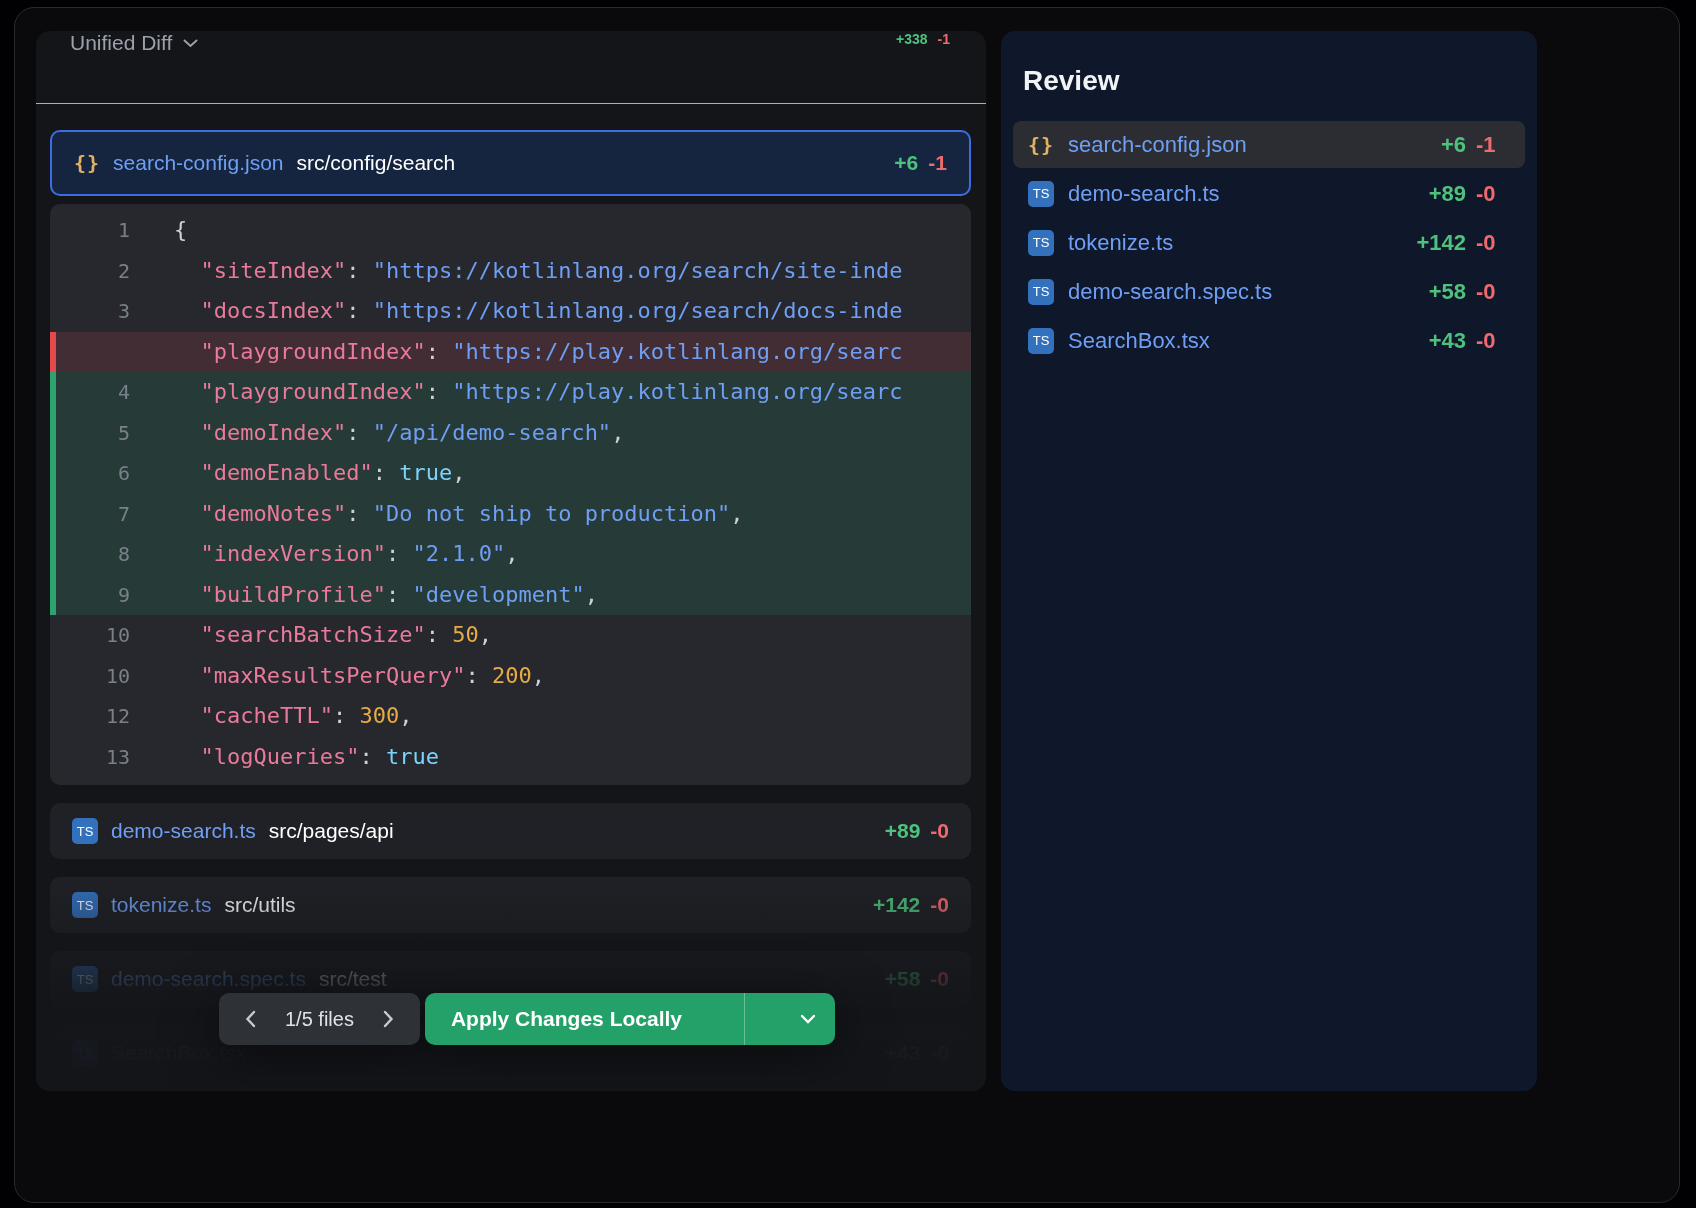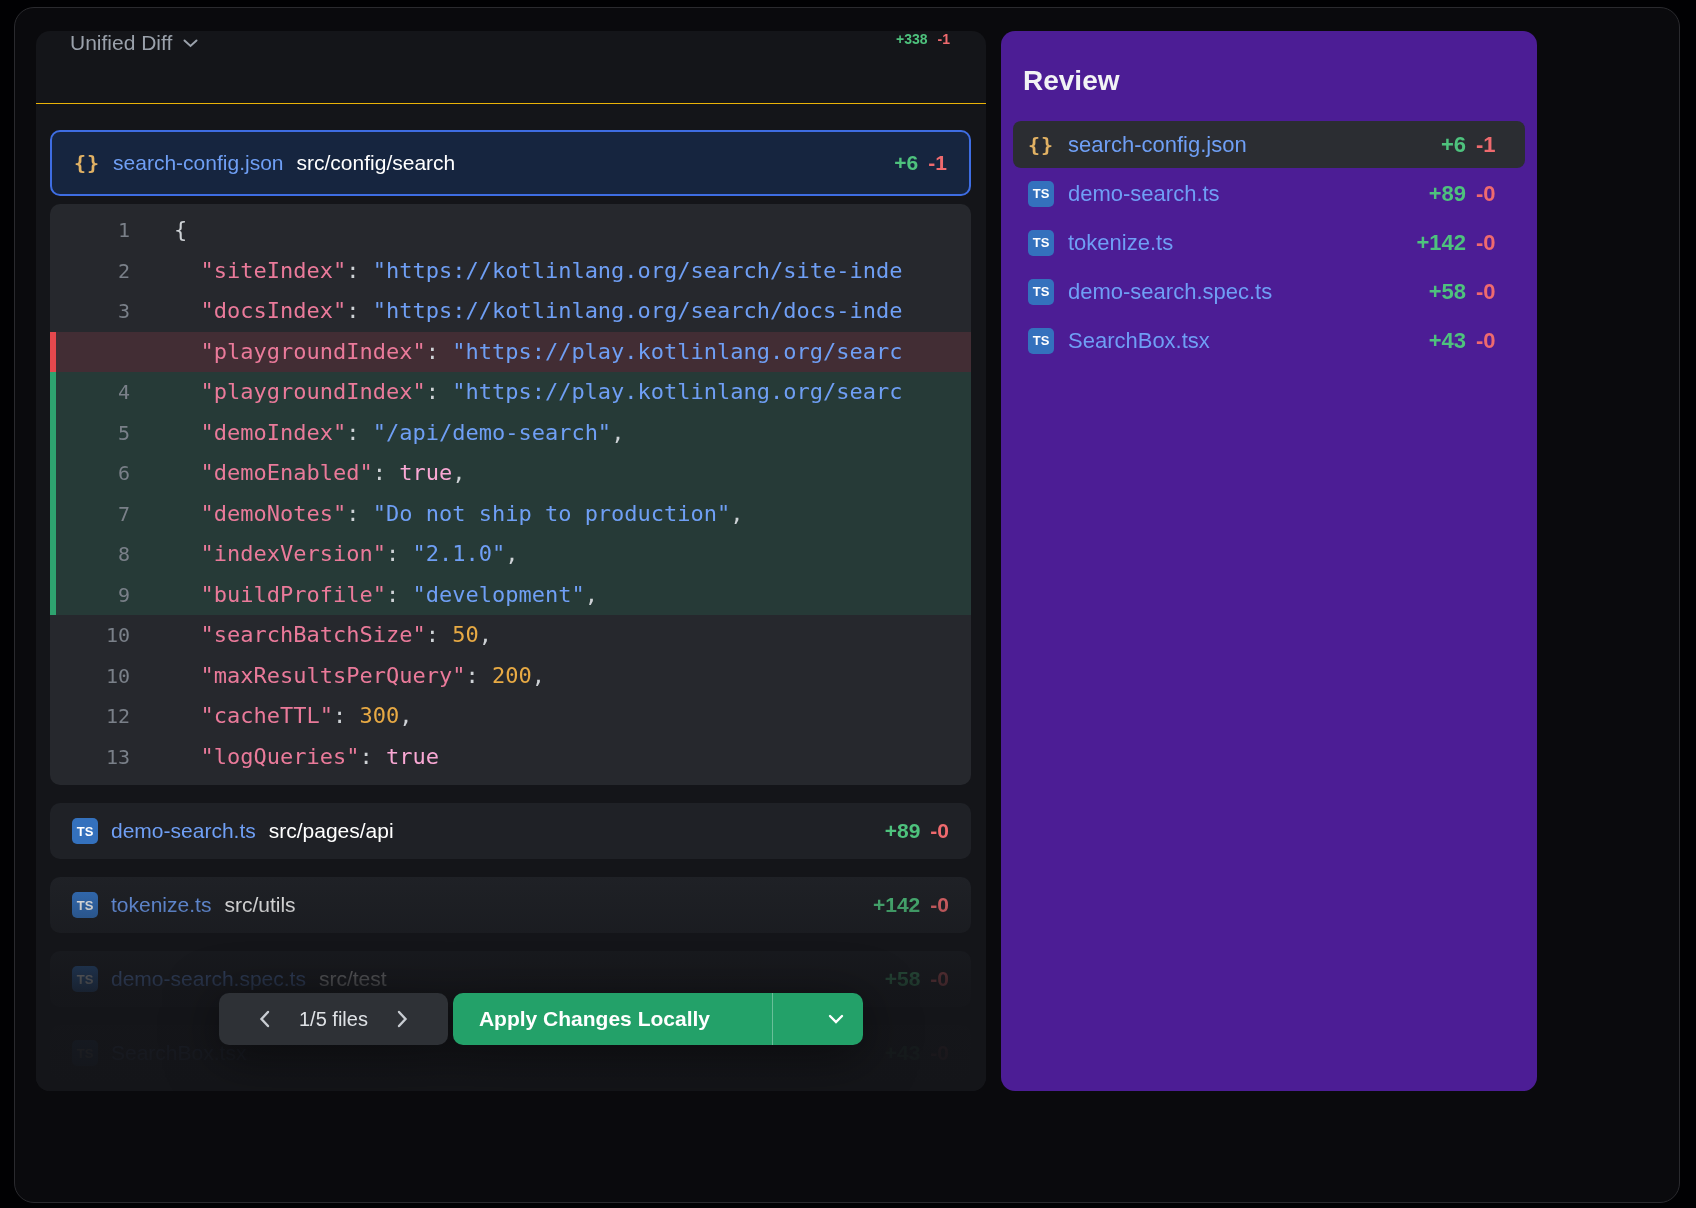--- a/index.html
+++ b/index.html
@@ -25,59 +25,59 @@
   .file-card { display:flex; align-items:center; gap:13px; padding:0 22px;
     border-radius:10px; font-size:21px; cursor:pointer; }
   .file-card .counts { margin-left:auto; display:flex; gap:10px; font-weight:600; font-size:21px; }
   .file-card.selected { height:66px; background:#16253f; border:2px solid #3e6de2; }
   .file-card.other { height:56px; background:#1f2126; margin-top:18px; }
   .fname { color:#6f9ff5; }
   .fpath { color:#ffffff; }
   .braces-icon { color:#e2b264; font-weight:700; font-size:20px; letter-spacing:1px;
     font-family:"DejaVu Sans Mono", monospace; }
   .ts-badge { width:26px; height:26px; border-radius:5px; background:#3471bd; color:#fff;
-    font-size:13px; font-weight:700; display:flex; align-items:center; justify-content:center;
+    font-size:13px; font-weight:400; display:flex; align-items:center; justify-content:center;
     flex:none; }
 
   .code-panel { background:#26282d; border-radius:10px; margin-top:8px;
     padding:6px 0 8px; overflow:hidden; }
   .code-row { position:relative; display:flex; height:40.5px; line-height:40.5px;
     font-family:"DejaVu Sans Mono", monospace; font-size:22px; white-space:pre; }
   .code-row .bar { position:absolute; left:0; top:0; bottom:0; width:6px; }
   .code-row.add-line { background:rgba(44,158,110,0.16); }
   .code-row.add-line .bar { background:#2ea36f; }
   .code-row.del-line { background:rgba(229,75,92,0.15); }
   .code-row.del-line .bar { background:#e5484d; }
   .gutter { width:80px; text-align:right; color:#7a8089; flex:none; font-size:20px; }
   .code-text { padding-left:44px; overflow:hidden; }
   .tk-p { color:#ced2d6; } .tk-k { color:#ea7a9a; } .tk-s { color:#6f9ff5; }
-  .tk-n { color:#e8aa44; } .tk-b { color:#f9a8d4; }
+  .tk-n { color:#e8aa44; } .tk-b { color:#7dd3fc; }
 
   .fade { position:absolute; left:0; right:0; bottom:0; height:215px; z-index:5;
     pointer-events:none;
     background:linear-gradient(180deg, rgba(20,21,25,0) 0%, rgba(20,21,25,0.85) 55%, #141519 100%); }
 
   .action-bar { position:absolute; left:183px; bottom:46px; display:flex; gap:5px; z-index:10;
     filter:drop-shadow(0 10px 26px rgba(0,0,0,0.5)); }
   .pager { height:52px; background:#2e3136; border-radius:10px; display:flex;
-    align-items:center; padding:0 24px; color:#dfe2e6; font-size:20px; }
+    align-items:center; padding:0 10px; color:#dfe2e6; font-size:20px; }
   .pager-btn { width:42px; height:42px; background:none; border:none; cursor:pointer;
     display:flex; align-items:center; justify-content:center; }
   .pager-label { padding:0 14px; }
   .apply-group { height:52px; background:#23a169; border-radius:10px; display:flex;
     align-items:stretch; overflow:hidden;gap:36px; }
   .apply-main { background:none; border:none; color:#fff; font-size:21px; font-weight:700;
     padding:0 26px; cursor:pointer; font-family:inherit; }
   .apply-divider { width:1px; background:rgba(255,255,255,0.32); }
   .apply-more { width:54px; background:none; border:none; cursor:pointer;
     display:flex; align-items:center; justify-content:center; }
 
   
   .review-panel { position:absolute; left:986px; top:23px; width:536px; height:1060px;
-    background:#4c1d95; border-radius:14px; padding:26px 12px 0; }
+    background:#0f172a; border-radius:14px; padding:26px 12px 0; }
   .review-title { color:#f2f3f5; font-size:28px; font-weight:700; margin:8px 0 24px 10px; }
   .review-row { display:flex; align-items:center; gap:14px; height:47px; padding:0 15px;
     border-radius:8px; font-size:22px; cursor:pointer; margin-bottom:2px; }
   .review-row.selected { background:#2b2d32; }
   .review-row .r-counts { margin-left:auto; display:flex; gap:10px; font-weight:600; }
   .r-add { min-width:56px; text-align:right; }
   .r-del { min-width:34px; text-align:left; }
 </style>
 </head>
 <body>

